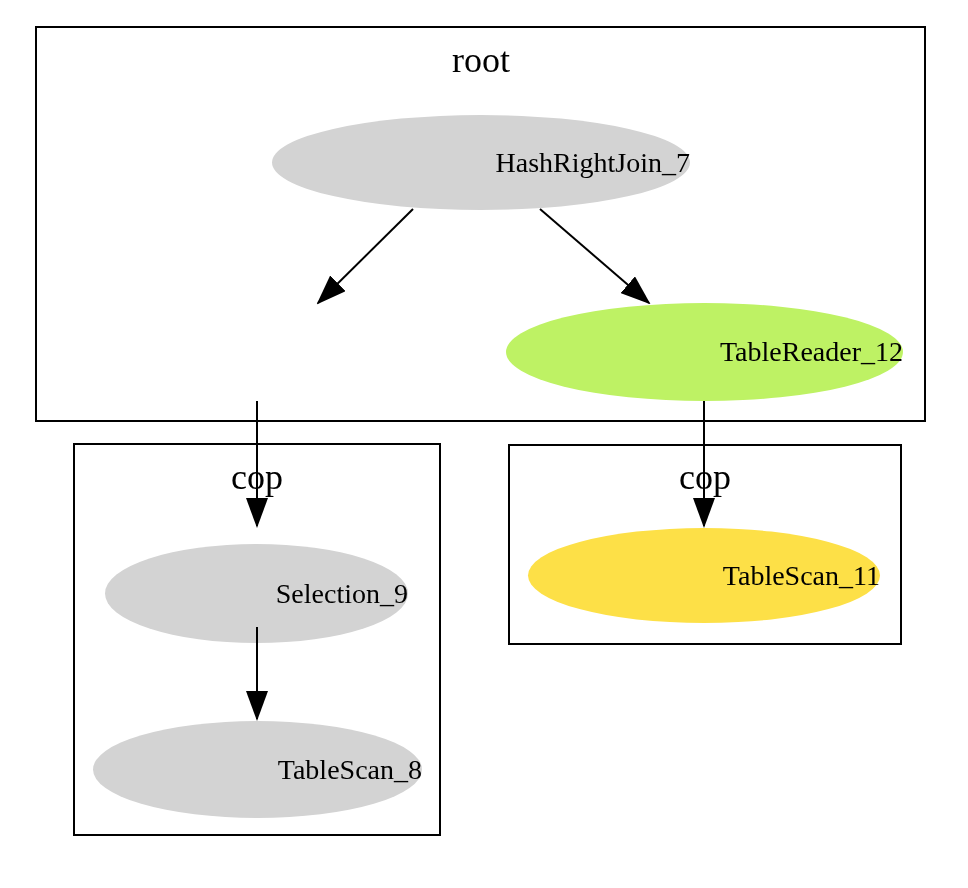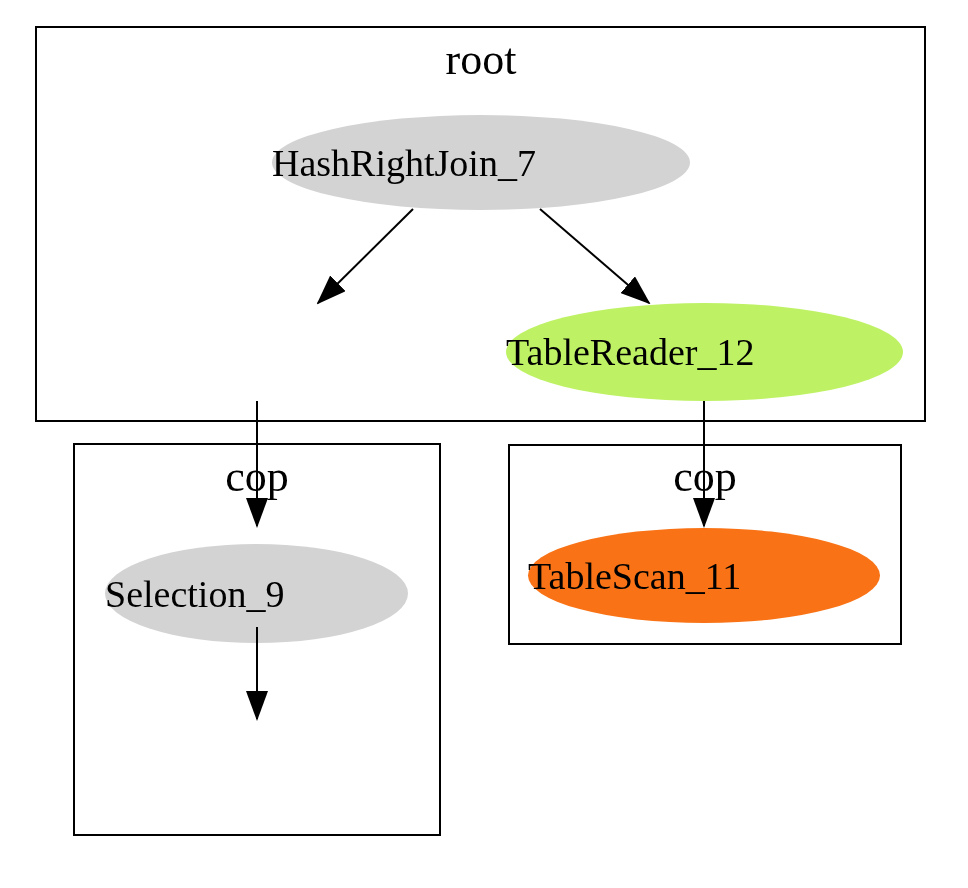--- a/index.html
+++ b/index.html
@@ -21,36 +21,36 @@
     border: 2px solid #000000;
     box-sizing: border-box;
     background: transparent;
   }
   .cluster-root { left: 35px; top: 26px; width: 891px; height: 396px; }
   .cluster-cop1 { left: 73px; top: 443px; width: 368px; height: 393px; }
   .cluster-cop2 { left: 508px; top: 444px; width: 394px; height: 201px; }
 
   .cluster-label {
     position: absolute;
-    font-size: 44px;
+    font-size: 36px;
     line-height: 44px;
     text-align: center;
     white-space: nowrap;
   }
   .label-root { left: 381px; top: 38px; width: 200px; }
   .label-cop1 { left: 182px; top: 455px; width: 150px; }
   .label-cop2 { left: 630px; top: 455px; width: 150px; }
 
   .node {
     position: absolute;
     border-radius: 50%;
     display: flex;
     align-items: center;
-    justify-content: flex-start;
-    font-size: 38px;
+    justify-content: flex-end;
+    font-size: 28px;
     white-space: nowrap;
     box-sizing: border-box;
   }
   .node-hashrightjoin7 { left: 272px; top: 115px; width: 418px; height: 95px; }
   .node-tablereader10  { left: 58px;  top: 303px; width: 410px; height: 98px; }
   .node-tablereader12  { left: 506px; top: 303px; width: 397px; height: 98px; }
   .node-selection9     { left: 105px; top: 544px; width: 303px; height: 99px; }
   .node-tablescan8     { left: 93px;  top: 721px; width: 329px; height: 97px; }
   .node-tablescan11    { left: 528px; top: 528px; width: 352px; height: 95px; }
 
@@ -82,21 +82,24 @@
 
   <div class="node node-hashrightjoin7" style="background-color: rgb(211, 211, 211);">
     <span>HashRightJoin_7</span>
   </div>
   <div class="node node-tablereader12" style="background-color: #bef264;">
     <span>TableReader_12</span>
   </div>
   <div class="node node-selection9" style="background-color: rgb(211, 211, 211);">
     <span>Selection_9</span>
   </div>
-  <div class="node node-tablescan11" style="background-color: #f97316;">
+  <div class="node node-tablescan8" style="background-color: rgb(211, 211, 211);">
+    <span>TableScan_8</span>
+  </div>
+  <div class="node node-tablescan11" style="background-color: #fde047;">
     <span>TableScan_11</span>
   </div>
 
   <svg class="edges" viewBox="0 0 968 888">
     <defs>
       <marker id="arrowhead" markerUnits="userSpaceOnUse" markerWidth="30" markerHeight="22" viewBox="0 0 30 22" refX="28" refY="11" orient="auto">
         <path d="M0,0 L30,11 L0,22 Z" fill="#000000"></path>
       </marker>
     </defs>
     <line x1="413" y1="209" x2="318" y2="303" marker-end="url(#arrowhead)"></line>

